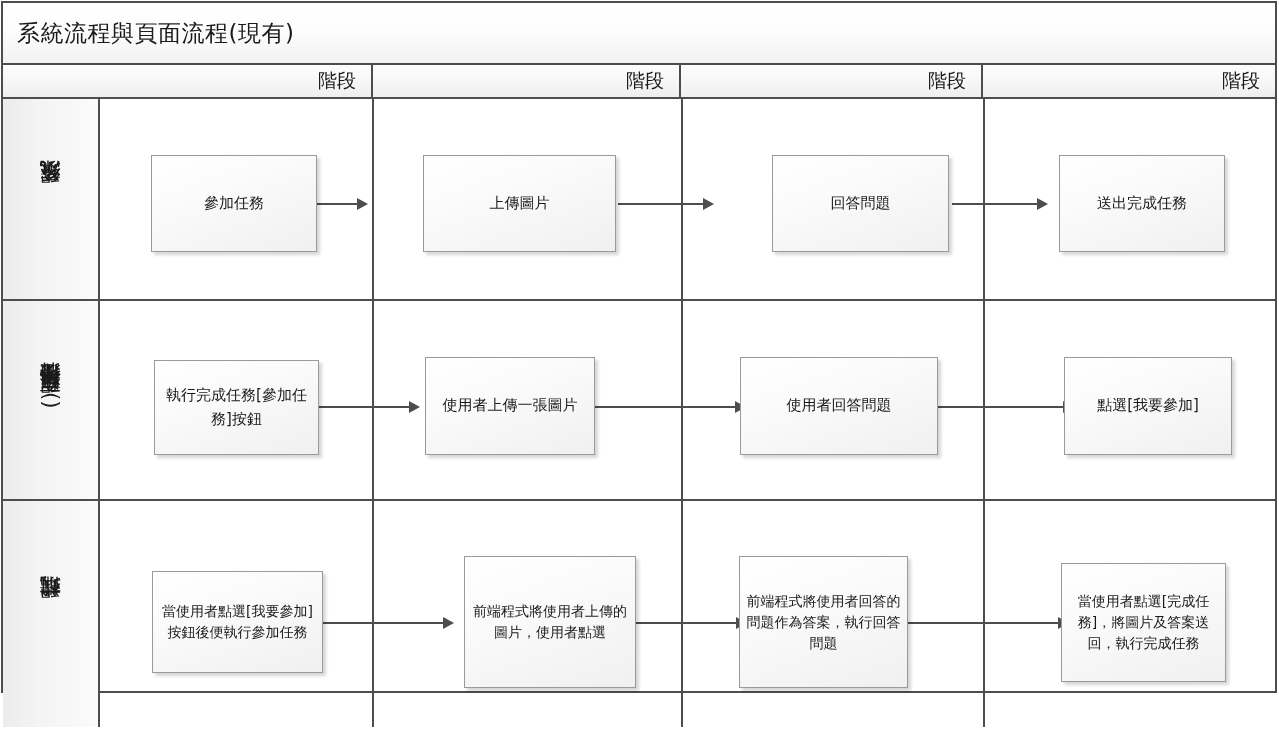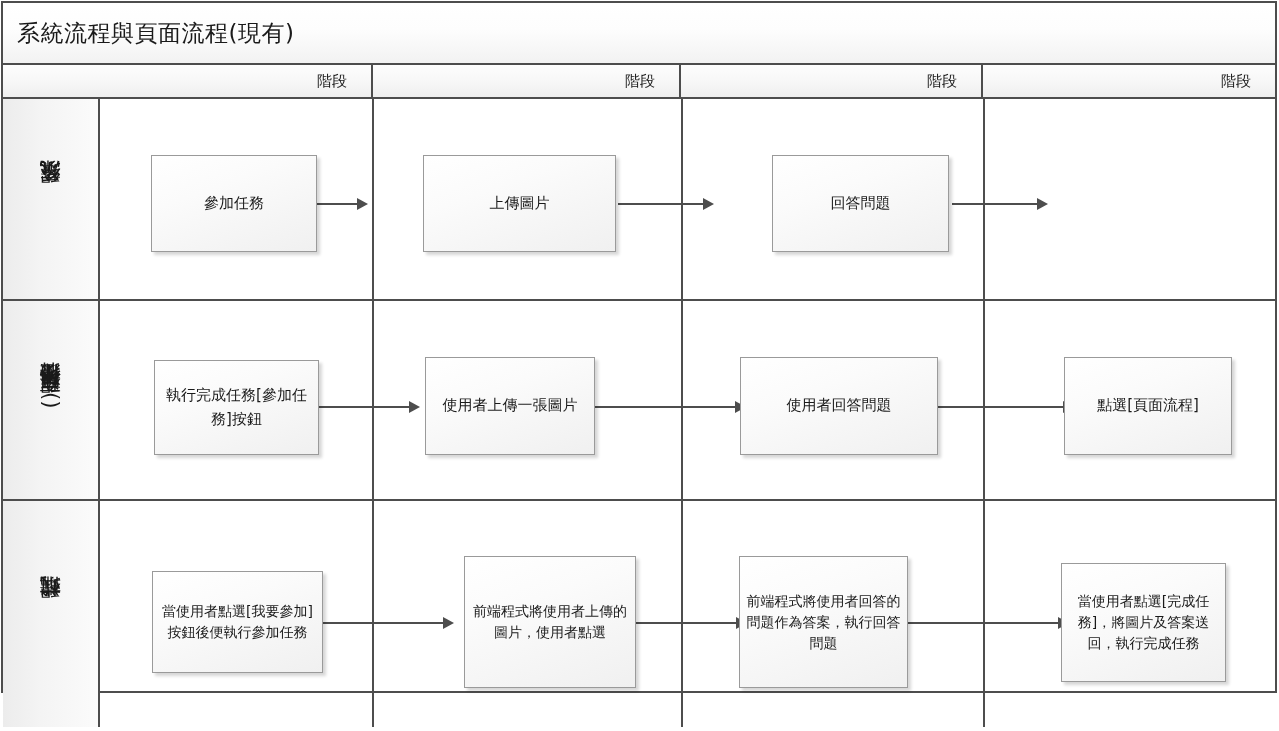--- a/index.html
+++ b/index.html
@@ -62,23 +62,23 @@
     background: linear-gradient(180deg, #fdfdfd 0%, #f6f6f6 60%, #eeeeee 100%);
     display: flex;
   }
   .phase-cell {
     box-sizing: border-box;
     height: 100%;
     display: flex;
     align-items: center;
     justify-content: flex-end;
     border-right: 2px solid #4d4d4d;
-    font-size: 15px;
-    color: #1a1a1a;
-    padding-right: 24px;
+    font-size: 19px;
+    color: #1a1a1a;
+    padding-right: 15px;
   }
   .phase-cell:last-child { border-right: none; }
 
   
   .lanes {
     position: absolute;
     left: 0;
     top: 96px;
     width: 100%;
     height: 628px;
@@ -199,20 +199,21 @@
 
           <div class="conn" style="left:518px; top:104px; width:85px"></div>
           <div class="arrowhead" style="left:603px; top:99px"></div>
 
           <div class="conn" style="left:852px; top:104px; width:85px"></div>
           <div class="arrowhead" style="left:937px; top:99px"></div>
 
           <div class="node" style="left:51px;  top:56px;  width:166px; height:97px">參加任務</div>
           <div class="node" style="left:323px; top:56px;  width:193px; height:97px">上傳圖片</div>
           <div class="node" style="left:672px; top:56px;  width:177px; height:97px">回答問題</div>
+          <div class="node" style="left:959px; top:56px;  width:166px; height:97px">送出完成任務</div>
         </div>
       </div>
 
       <div class="lane" style="height:200px">
         <div class="lane-label">
           <span>頁面流程(使用者操作)</span>
         </div>
         <div class="lane-body">
           <div class="vsep" style="left:272px"></div>
           <div class="vsep" style="left:581px"></div>
@@ -223,21 +224,21 @@
 
           <div class="conn" style="left:495px; top:105px; width:140px"></div>
           <div class="arrowhead" style="left:635px; top:100px"></div>
 
           <div class="conn" style="left:838px; top:105px; width:125px"></div>
           <div class="arrowhead" style="left:963px; top:100px"></div>
 
           <div class="node" style="left:54px;  top:59px;  width:165px; height:95px">執行完成任務[參加任務]按鈕</div>
           <div class="node" style="left:325px; top:56px;  width:170px; height:98px">使用者上傳一張圖片</div>
           <div class="node" style="left:640px; top:56px;  width:198px; height:98px">使用者回答問題</div>
-          <div class="node" style="left:964px; top:56px;  width:168px; height:98px">點選[頁面流程]</div>
+          <div class="node" style="left:964px; top:56px;  width:168px; height:98px">點選[我要參加]</div>
         </div>
       </div>
 
       <div class="lane" style="height:226px">
         <div class="lane-label">
           <span>前端程式</span>
         </div>
         <div class="lane-body">
           <div class="vsep" style="left:272px"></div>
           <div class="vsep" style="left:581px"></div>

